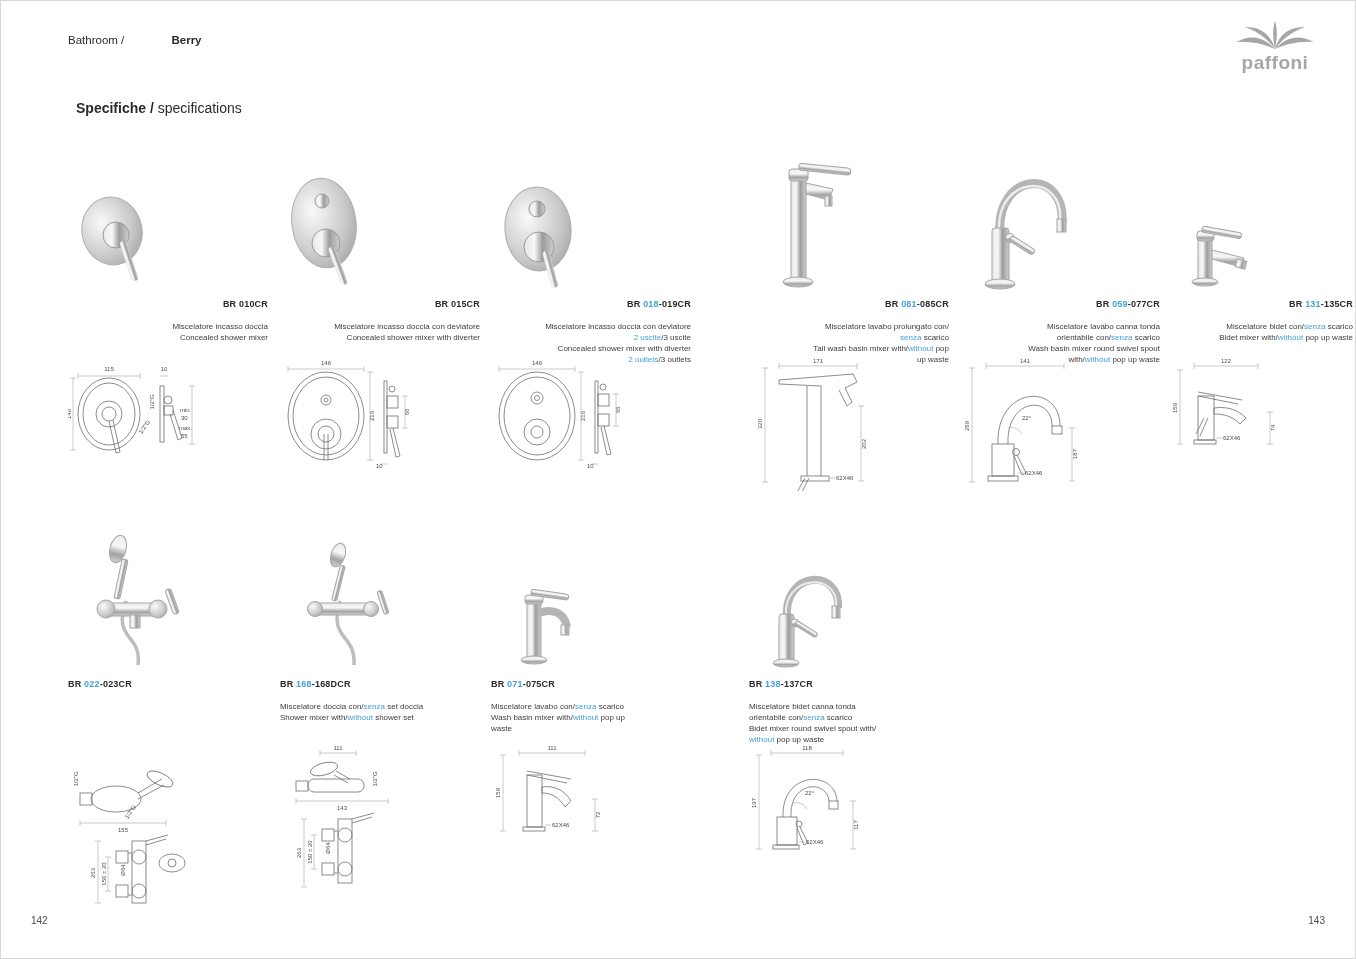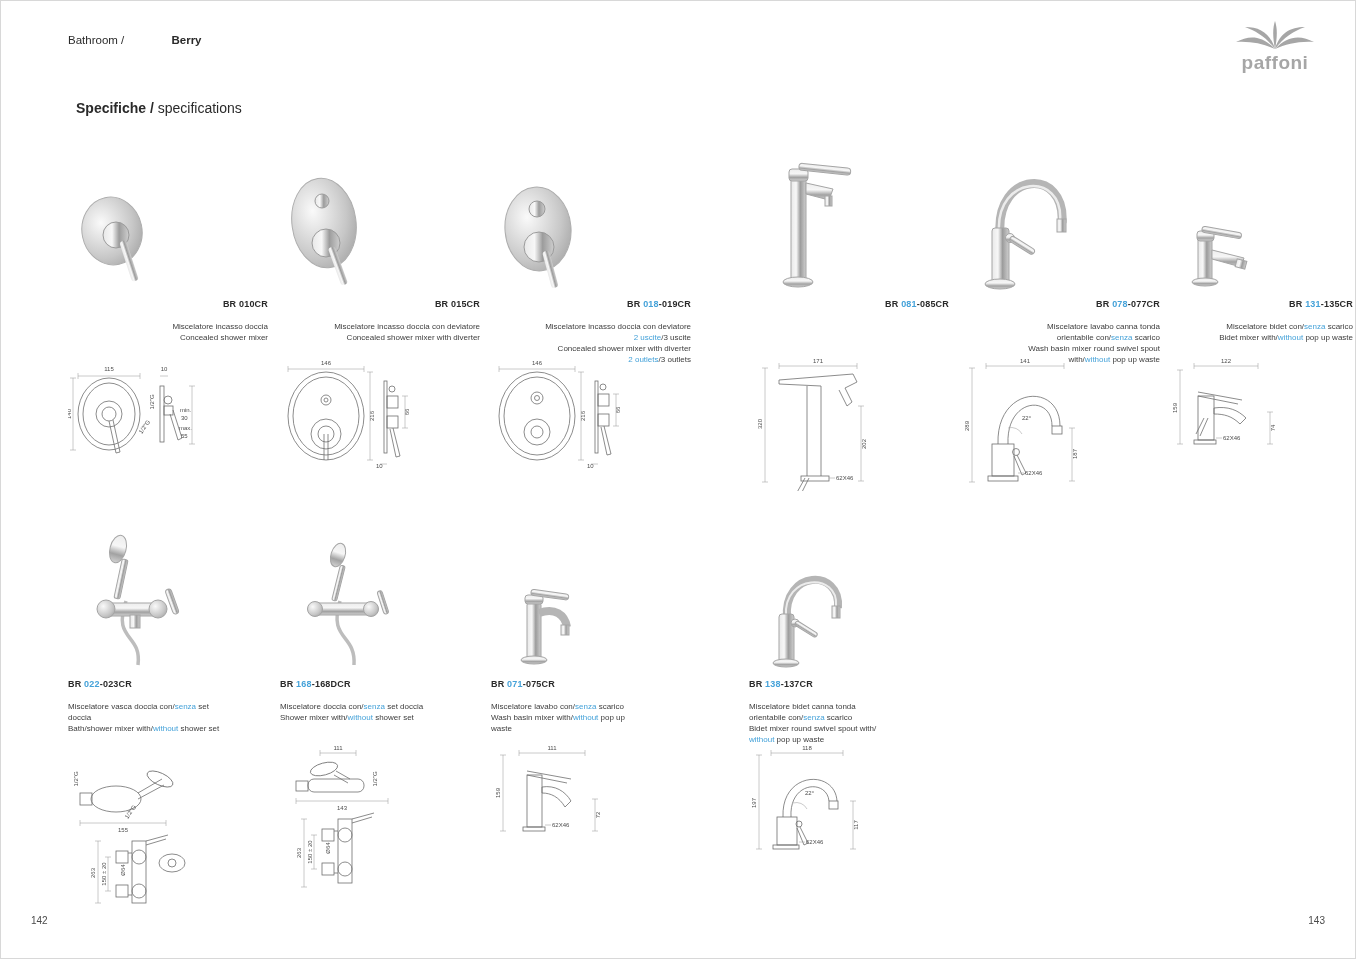--- a/index.html
+++ b/index.html
@@ -222,20 +222,26 @@
       <svg width="110" height="148">
         <rect x="40" y="36" width="15" height="102" rx="2" fill="url(#cgv)" stroke="#a5a5a5"></rect>
         <ellipse cx="47" cy="139" rx="15" ry="5" fill="url(#cgh)" stroke="#a5a5a5"></ellipse>
         <rect x="38" y="26" width="19" height="12" rx="3" fill="url(#cgh)" stroke="#a5a5a5"></rect>
         <rect x="48" y="20" width="52" height="7" rx="3.5" fill="url(#cgh)" stroke="#a5a5a5" transform="rotate(6 48 23)"></rect>
         <path d="M55 40 L82 46 L78 57 L55 51 Z" fill="url(#cgh)" stroke="#a5a5a5"></path>
         <rect x="74" y="53" width="7" height="10" fill="url(#cgv)" stroke="#a5a5a5"></rect>
       </svg>
     </div>
     <h3 class="code"><span>BR </span><span class="blu">081</span><span>-085CR</span></h3>
+    <div class="desc">
+      <div><span>Miscelatore lavabo prolungato con/</span></div>
+      <div><span class="blu">senza</span><span> scarico</span></div>
+      <div><span>Tall wash basin mixer with/</span><span class="blu">without</span><span> pop</span></div>
+      <div><span>up waste</span></div>
+    </div>
     <div class="drawing">
       <svg width="125" height="135">
         <line class="dl" x1="30" y1="10" x2="108" y2="10"></line>
           <line class="dl" x1="30" y1="7" x2="30" y2="13"></line>
           <line class="dl" x1="108" y1="7" x2="108" y2="13"></line>
         <text class="dt" x="69" y="6.5" text-anchor="middle">171</text>
         <line class="dl" x1="16" y1="12" x2="16" y2="126"></line>
           <line class="dl" x1="13" y1="12" x2="19" y2="12"></line>
           <line class="dl" x1="13" y1="126" x2="19" y2="126"></line>
         <text class="dt" transform="rotate(-90 13 68)" x="13" y="68" text-anchor="middle">320</text>
@@ -261,21 +267,21 @@
       <svg width="120" height="148">
         <path d="M38 90 C34 28 104 24 100 80" stroke="#b5b5b5" stroke-width="9" fill="none"></path>
         <path d="M37 88 C34 32 102 28 98 78" stroke="#ececec" stroke-width="2.5" fill="none"></path>
         <rect x="95" y="76" width="9" height="13" fill="url(#cgv)" stroke="#a5a5a5"></rect>
         <rect x="30" y="85" width="17" height="56" rx="3" fill="url(#cgv)" stroke="#a5a5a5"></rect>
         <ellipse cx="38" cy="141" rx="15" ry="5" fill="url(#cgh)" stroke="#a5a5a5"></ellipse>
         <circle cx="48" cy="95" r="4.5" fill="url(#cgh)" stroke="#a5a5a5"></circle>
         <rect x="48" y="93" width="28" height="6" rx="3" fill="url(#cgh)" stroke="#a5a5a5" transform="rotate(32 50 96)"></rect>
       </svg>
     </div>
-    <h3 class="code"><span>BR </span><span class="blu">078</span><span>-077CR</span></h3>
+    <h3 class="code"><span>BR </span><span class="blu">059</span><span>-077CR</span></h3>
     <div class="desc">
       <div><span>Miscelatore lavabo canna tonda</span></div>
       <div><span>orientabile con/</span><span class="blu">senza</span><span> scarico</span></div>
       <div><span>Wash basin mixer round swivel spout</span></div>
       <div><span>with/</span><span class="blu">without</span><span> pop up waste</span></div>
     </div>
     <div class="drawing">
       <svg width="125" height="135">
         <line class="dl" x1="26" y1="10" x2="104" y2="10"></line>
           <line class="dl" x1="26" y1="7" x2="26" y2="13"></line>
@@ -352,25 +358,20 @@
         <ellipse cx="48" cy="26" rx="8" ry="14" fill="url(#cgh)" stroke="#a5a5a5" transform="rotate(15 48 26)"></ellipse>
         <path d="M56 78 C42 118 72 110 68 142" stroke="#bdbdbd" stroke-width="3.5" fill="none"></path>
         <rect x="30" y="80" width="64" height="13" rx="6" fill="url(#cgh)" stroke="#a5a5a5"></rect>
         <circle cx="36" cy="86" r="9" fill="url(#cgp)" stroke="#a5a5a5"></circle>
         <circle cx="88" cy="86" r="9" fill="url(#cgp)" stroke="#a5a5a5"></circle>
         <rect x="60" y="92" width="10" height="13" fill="url(#cgv)" stroke="#a5a5a5"></rect>
         <rect x="96" y="66" width="6" height="26" rx="3" fill="url(#cgv)" stroke="#a5a5a5" transform="rotate(-20 99 70)"></rect>
       </svg>
     </div>
     <h3 class="code"><span>BR </span><span class="blu">022</span><span>-023CR</span></h3>
-    <div class="desc">
-      <div><span>Miscelatore vasca doccia con/</span><span class="blu">senza</span><span> set</span></div>
-      <div><span>doccia</span></div>
-      <div><span>Bath/shower mixer with/</span><span class="blu">without</span><span> shower set</span></div>
-    </div>
     <div class="drawing">
       <svg width="135" height="170">
         <text class="dt" transform="rotate(-90 10 36)" x="10" y="36" text-anchor="middle">1/2"G</text>
         <rect class="ol" x="12" y="50" width="12" height="12"></rect>
         <ellipse class="ol" cx="48" cy="56" rx="25" ry="13"></ellipse>
         <path class="ol" d="M70 50 L94 36 M70 56 L96 42"></path>
         <ellipse class="ol" cx="92" cy="36" rx="14" ry="6" transform="rotate(25 92 36)"></ellipse>
         <text class="dt" transform="rotate(-55 64 70)" x="64" y="70" text-anchor="middle">1/2"G</text>
         <line class="dl" x1="12" y1="80" x2="98" y2="80"></line>
           <line class="dl" x1="12" y1="77" x2="12" y2="83"></line>

